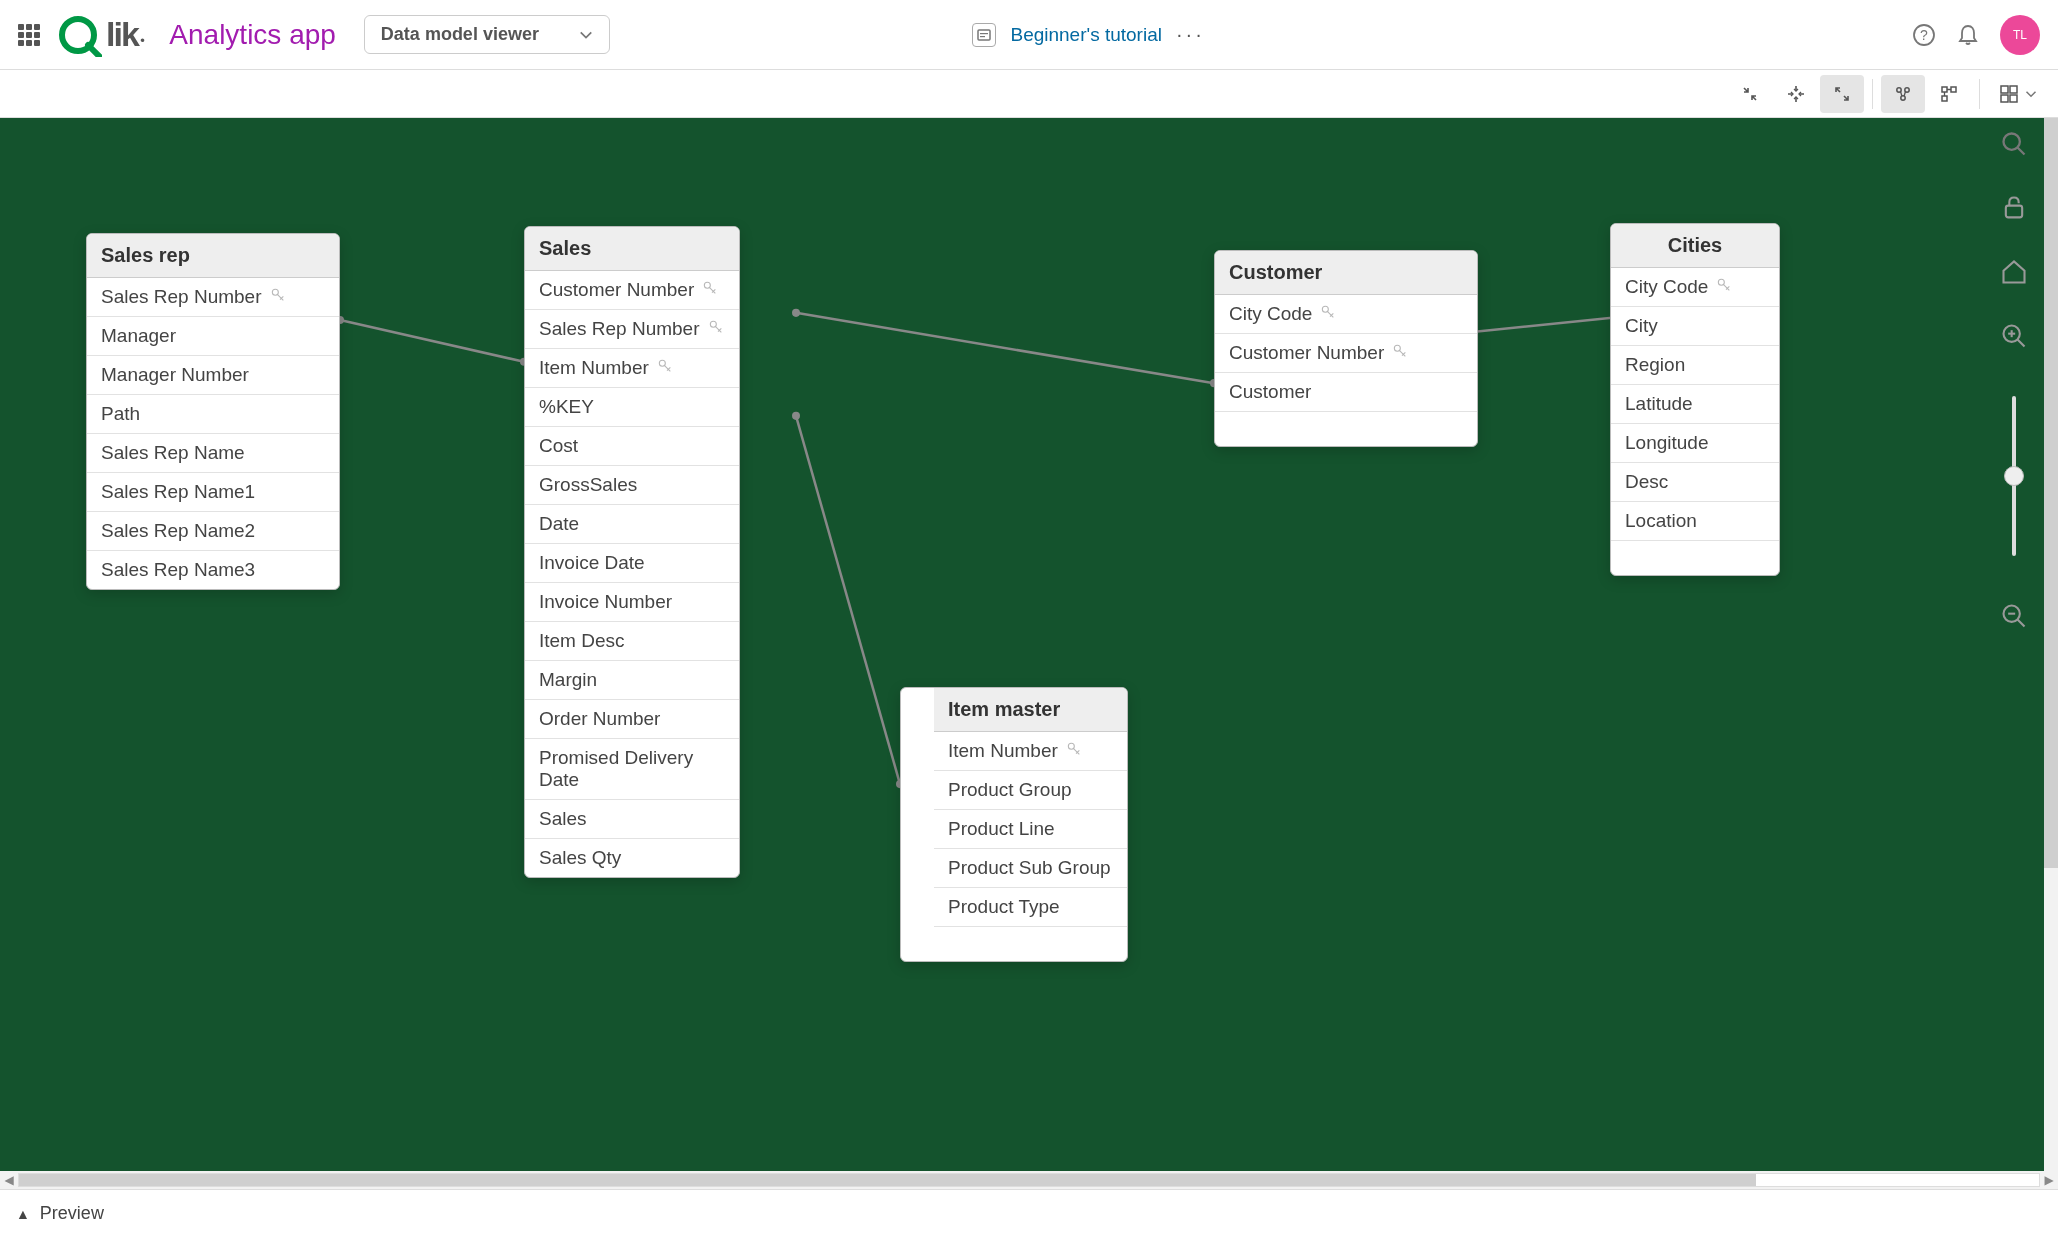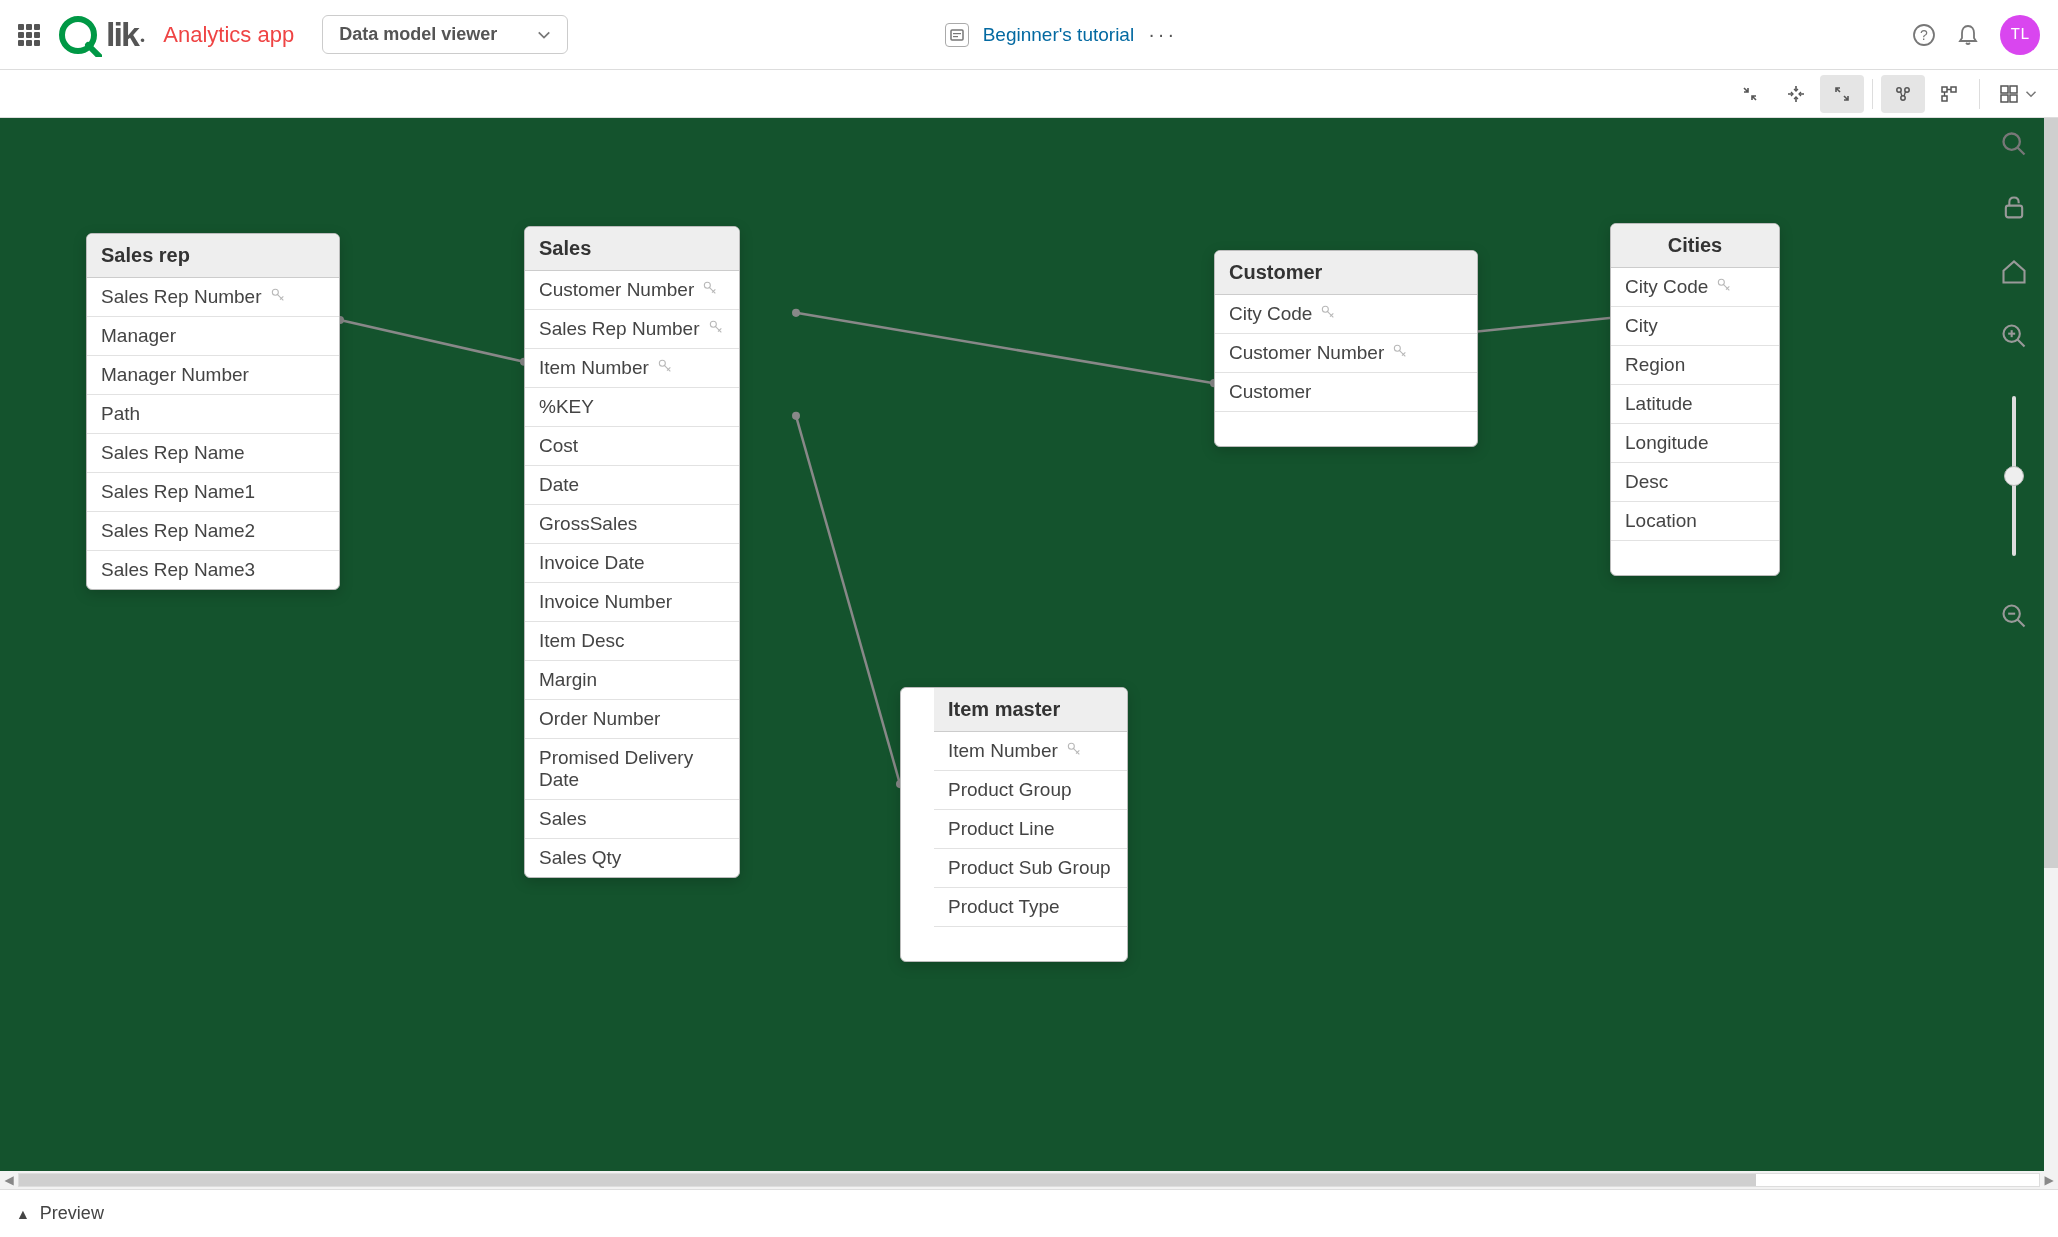--- a/index.html
+++ b/index.html
@@ -5,30 +5,30 @@
   * { box-sizing: border-box; margin: 0; padding: 0; }
   html, body { height: 100%; font-family: "Segoe UI", Arial, sans-serif; color: #333; background: #fff; overflow: hidden; }
   .app { display: flex; flex-direction: column; height: 100%; }
 
   
   .header { display: flex; align-items: center; height: 70px; border-bottom: 1px solid #ddd; padding: 0 18px; gap: 18px; }
   .grid-icon { width: 22px; height: 22px; display: grid; grid-template-columns: repeat(3,1fr); grid-template-rows: repeat(3,1fr); gap: 2px; cursor: pointer; }
   .grid-icon span { background: #555; border-radius: 1px; }
   .logo { font-family: Georgia, serif; font-size: 40px; font-weight: bold; color: #009845; letter-spacing: -2px; display:flex; align-items:center;}
   .logo svg { margin-right: 4px; }
-  .app-name { font-size: 22px; color: #ef4444; margin-left: 2px; }
+  .app-name { font-size: 28px; color: #a21caf; margin-left: 8px; }
   .view-select { display: flex; align-items: center; border: 1px solid #ccc; border-radius: 6px; padding: 8px 16px; font-size: 18px; color: #555; cursor: pointer; gap: 40px; margin-left: 10px; font-weight: bold; }
   .view-select .chev { width: 14px; height: 14px; }
   .center-group { margin-left: auto; margin-right: auto; display: flex; align-items: center; gap: 14px; }
   .sheet-icon { width: 24px; height: 24px; border: 1px solid #aaa; border-radius: 4px; display:flex; align-items:center; justify-content:center; }
   .tutorial-label { font-size: 19px; color: #0369a1; font-weight: 500; }
   .menu-dots { letter-spacing: 3px; font-size: 20px; color: #555; cursor: pointer; }
   .right-group { margin-left: auto; display: flex; align-items: center; gap: 20px; }
   .hdr-icon { width: 24px; height: 24px; color: #555; cursor: pointer; }
-  .avatar { width: 40px; height: 40px; border-radius: 50%; background: #d946ef; color: #fff; display: flex; align-items: center; justify-content: center; font-size: 16px; font-weight: 500; cursor: pointer; font-family: Liberation Mono, monospace; }
+  .avatar { width: 40px; height: 40px; border-radius: 50%; background: #ec4899; color: #fff; display: flex; align-items: center; justify-content: center; font-size: 12px; font-weight: 500; cursor: pointer; }
 
   
   .toolbar { display: flex; justify-content: flex-end; align-items: center; height: 48px; border-bottom: 1px solid #ddd; padding: 0 10px; gap: 2px; }
   .tb-btn { width: 44px; height: 38px; display: flex; align-items: center; justify-content: center; cursor: pointer; border-radius: 4px; }
   .tb-btn.active { background: #e5e5e5; }
   .tb-sep { width: 1px; height: 30px; background: #ddd; margin: 0 6px; }
 
   
   .canvas-wrap { flex: 1; position: relative; background: #14532d; overflow: hidden; }
   .canvas { position: absolute; inset: 0; }
@@ -242,24 +242,24 @@
                   <path d="M11 11 L20 20 M17 17 L20 14 M15 19 L18 16" fill="none" stroke="#888" stroke-width="1.6"></path>
                 </svg></span>
             </div>
             <div class="field">
               <span>%KEY</span>
             </div>
             <div class="field">
               <span>Cost</span>
             </div>
             <div class="field">
+              <span>GrossSales</span>
+            </div>
+            <div class="field">
               <span>Date</span>
-            </div>
-            <div class="field">
-              <span>GrossSales</span>
             </div>
             <div class="field">
               <span>Invoice Date</span>
             </div>
             <div class="field">
               <span>Invoice Number</span>
             </div>
             <div class="field">
               <span>Item Desc</span>
             </div>

